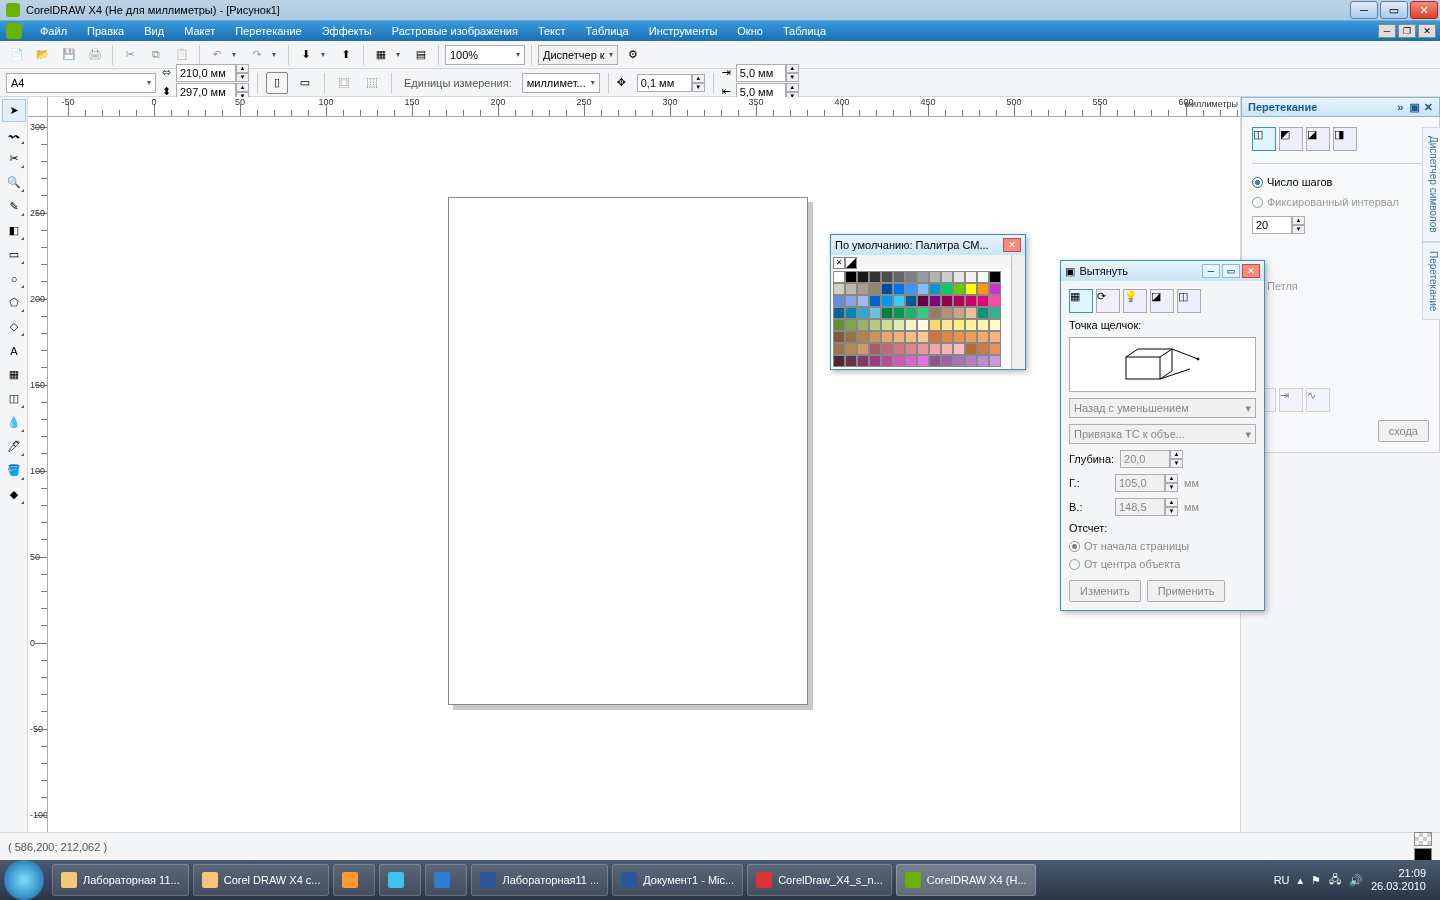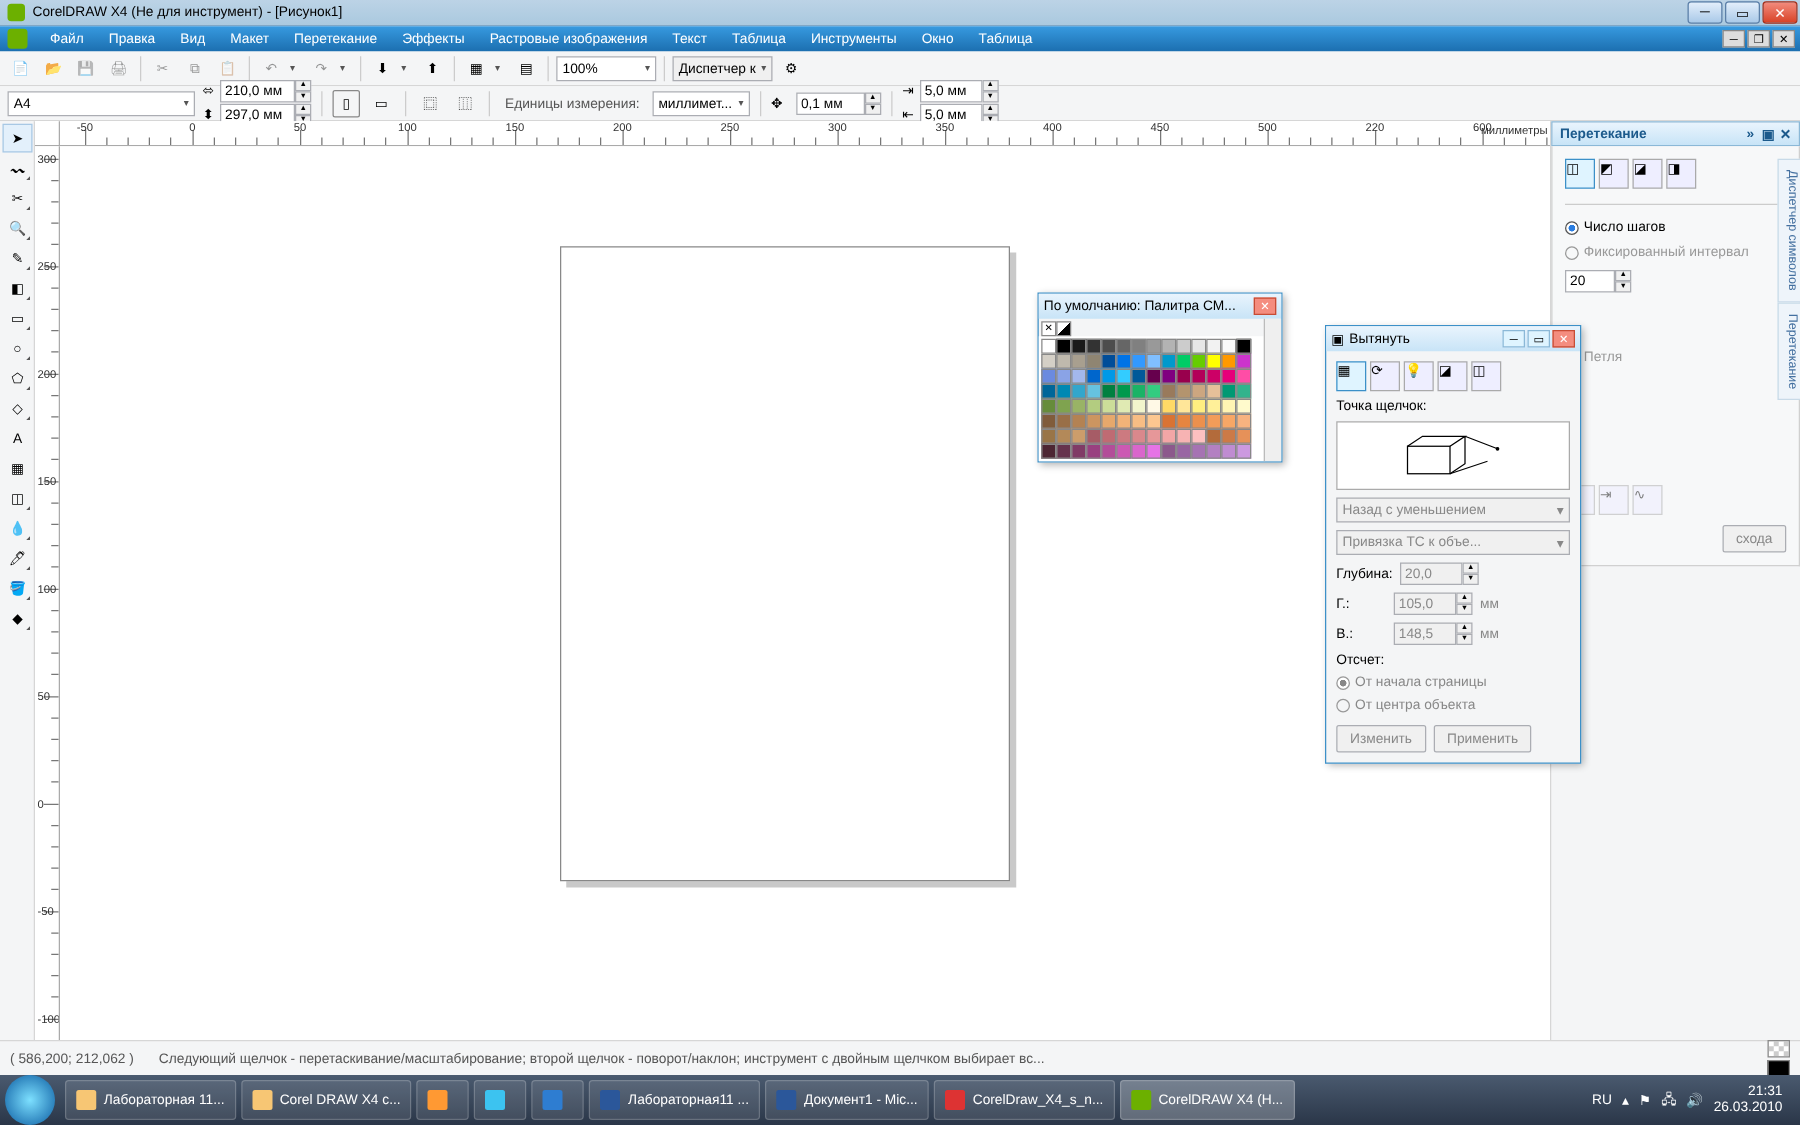--- a/index.html
+++ b/index.html
@@ -120,21 +120,21 @@
 .hr{height:1px;background:#ccc;margin:4px 0;}
 
 
 .ico{display:inline-block;width:14px;height:14px;}
 </style>
 </head>
 <body>
 
 <div class="titlebar">
   <span class="appicon"></span>
-  <span>CorelDRAW X4 (Не для инструмент) - [Рисунок1]</span>
+  <span>CorelDRAW X4 (Не для миллиметры) - [Рисунок1]</span>
   <span class="spacer"></span>
   <div class="winbtn-grp">
     <div class="winbtn min">─</div>
     <div class="winbtn max">▭</div>
     <div class="winbtn close">✕</div>
   </div>
 </div>
 
 <div class="menubar" style="position:relative">
   <span class="icon"></span>
@@ -351,21 +351,21 @@
         <div class="tick" style="left: 914px;"></div>
         <div class="tick" style="left: 931px;"></div>
         <div class="tick" style="left: 948px;"></div>
         <div class="tick" style="left: 966px; height: 12px;"></div>
         <div class="ticklbl" style="left: 966px;">500</div>
         <div class="tick" style="left: 983px;"></div>
         <div class="tick" style="left: 1000px;"></div>
         <div class="tick" style="left: 1017px;"></div>
         <div class="tick" style="left: 1034px;"></div>
         <div class="tick" style="left: 1052px; height: 12px;"></div>
-        <div class="ticklbl" style="left: 1052px;">220</div>
+        <div class="ticklbl" style="left: 1052px;">550</div>
         <div class="tick" style="left: 1069px;"></div>
         <div class="tick" style="left: 1086px;"></div>
         <div class="tick" style="left: 1103px;"></div>
         <div class="tick" style="left: 1120px;"></div>
         <div class="tick" style="left: 1138px; height: 12px;"></div>
         <div class="ticklbl" style="left: 1138px;">600</div>
         <div class="tick" style="left: 1155px;"></div>
         <div class="tick" style="left: 1172px;"></div>
         <div class="tick" style="left: 1189px;"></div>
       </div>
@@ -703,21 +703,20 @@
       </div>
     <div style="display:flex;gap:6px;margin-top:4px">
       <button class="btn">Изменить</button>
       <button class="btn">Применить</button>
     </div>
   </div>
 </div>
 
 <div class="statusbar" style="bottom:40px; height:28px; position:absolute; left:0; right:0;">
   <span>( 586,200; 212,062 )</span>
-  <span>Следующий щелчок - перетаскивание/масштабирование; второй щелчок - поворот/наклон; инструмент с двойным щелчком выбирает вс...</span>
   <div class="fills">
     <div style="display:flex;flex-direction:column;gap:2px">
       <div class="fillsw" style="background:repeating-conic-gradient(#ccc 0 25%, #fff 0 50%) 0 0/8px 8px"></div>
       <div class="fillsw" style="background:#000"></div>
     </div>
   </div>
 </div>
 
 <div class="taskbar">
   <div class="startbtn"></div>
@@ -756,17 +755,17 @@
         <span>CorelDRAW X4 (Н...</span>
       </div>
     </div>
   <div class="tray">
     <span>RU</span>
     <span>▴</span>
     <span>⚑</span>
     <span>🖧</span>
     <span>🔊</span>
     <div class="clock">
-      <div>21:31</div>
+      <div>21:09</div>
       <div>26.03.2010</div>
     </div>
   </div>
 </div>
 
 </body></html>

